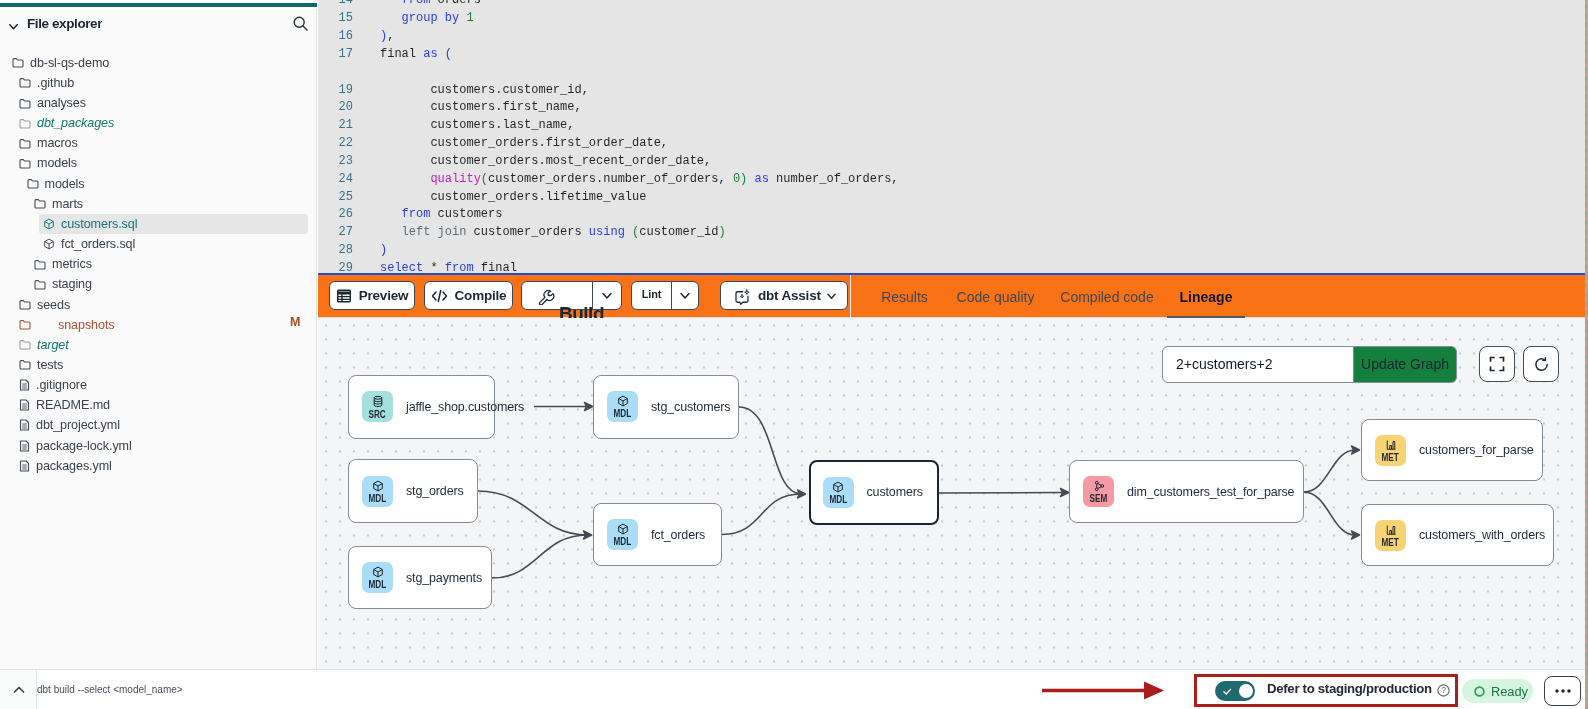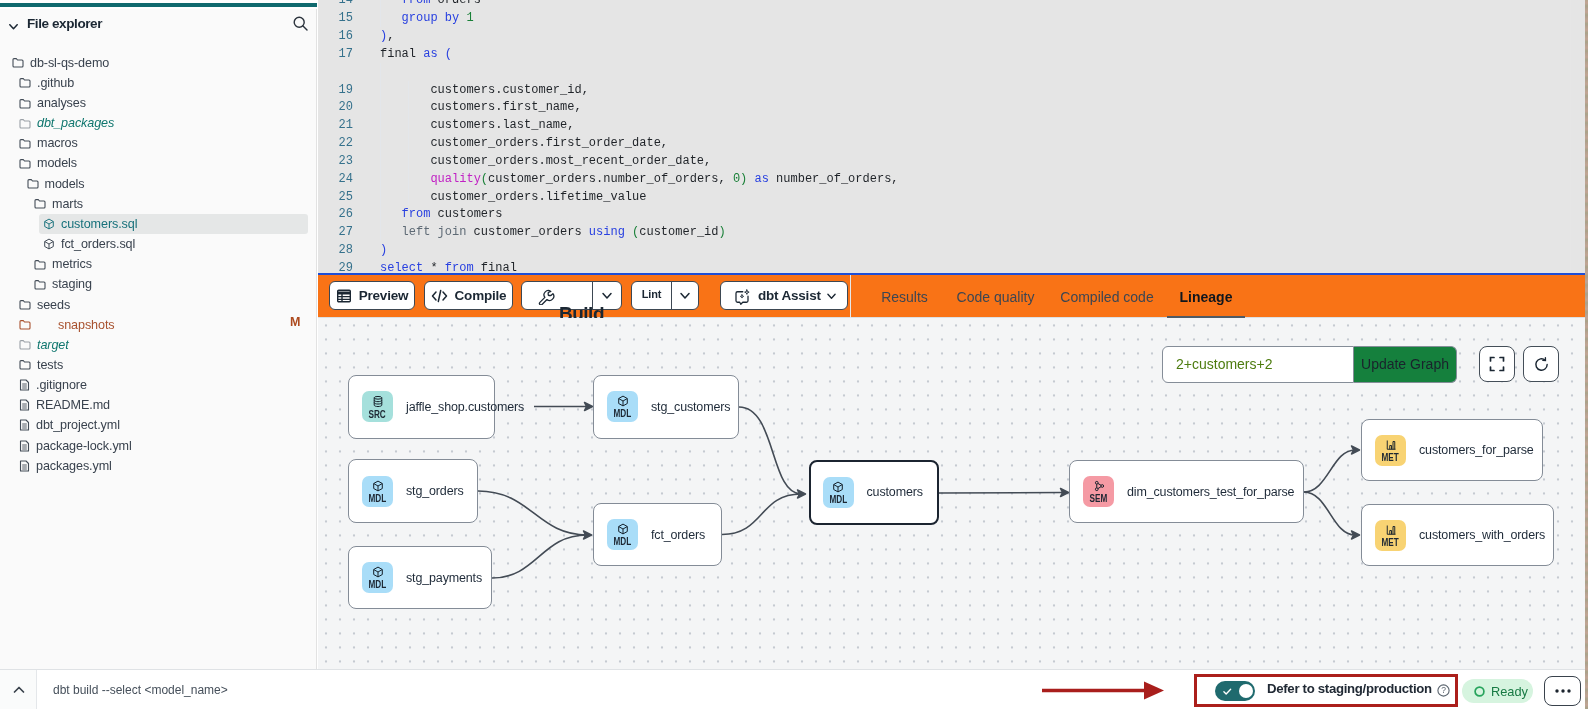--- a/index.html
+++ b/index.html
@@ -41,30 +41,30 @@
   
   #canvas { left:318px; top:318px; width:1270px; height:351px; background-color:#f4f5f6; }
   .node { position:absolute; background:#fff; border:1px solid #848c97; border-radius:8px; display:flex; align-items:center; }
   .node.sel { border:2.5px solid #1b2430; }
   .badge { width:31px; height:31px; border-radius:7px; margin-left:13px; display:flex; flex-direction:column; align-items:center; justify-content:center; flex:0 0 auto; }
   .badge .bt { font-size:10.5px; font-weight:bold; color:#1d2733; line-height:10px; margin-top:1px; transform:scaleX(0.78); }
   .nlbl { margin-left:13px; font-size:12.5px; letter-spacing:-0.15px; color:#1e2a38; white-space:nowrap; }
 
   
   #qinput { left:844px; top:28px; width:192px; height:37px; background:#fff; border:1px solid #858d98; border-radius:6px 0 0 6px;
-            font-size:14px; color:#4d7c0f; line-height:35px; padding-left:13px; }
+            font-size:14px; color:#0f172a; line-height:35px; padding-left:13px; }
   #qbtn { left:1036px; top:28px; width:103px; height:37px; background:#15803d; border:1px solid #858d98; border-left:none; border-radius:0 6px 6px 0;
           font-size:14px; color:#1a222c; text-align:center; line-height:35px; }
   .icobtn { position:absolute; top:28px; width:36px; height:36px; border:1.3px solid #444e58; border-radius:8px; background:#fff;
             display:flex; align-items:center; justify-content:center; }
 
   
   #botbar { left:0; top:669px; width:1588px; height:40px; background:#fff; border-top:1px solid #dfe2e5; }
   #botleft { left:0; top:670px; width:37px; height:39px; background:#fafbfb; border-right:1px solid #e4e7ea; }
-  #bottext { left:53px; top:670px; height:39px; display:flex; align-items:center; font-size:12px; color:#454f5a; }
+  #bottext { left:37px; top:670px; height:39px; display:flex; align-items:center; font-size:10px; color:#454f5a; }
   #redrect { left:1194px; top:674px; width:264px; height:33px; border:3.5px solid #ab1f1b; }
   #toggle { left:1215px; top:681px; width:40px; height:20px; background:#1f6a6e; border-radius:10px; }
   #toggle .knob { position:absolute; right:2.5px; top:3px; width:14px; height:14px; border-radius:7px; background:#fff; }
   #deferlbl { left:1267px; top:670px; height:37px; display:flex; align-items:center; font-size:13.2px; letter-spacing:-0.3px; font-weight:bold; color:#212a35; }
   #ready { left:1462px; top:679px; width:71px; height:24px; background:#d6f4df; border-radius:12px; display:flex; align-items:center; }
   #ready .txt { font-size:12.8px; color:#177a43; margin-left:6px; }
   #dots { left:1544px; top:676px; width:37px; height:30px; border:1.4px solid #39424c; border-radius:8px; background:#fff;
           display:flex; align-items:center; justify-content:center; }
 </style>
 </head>

